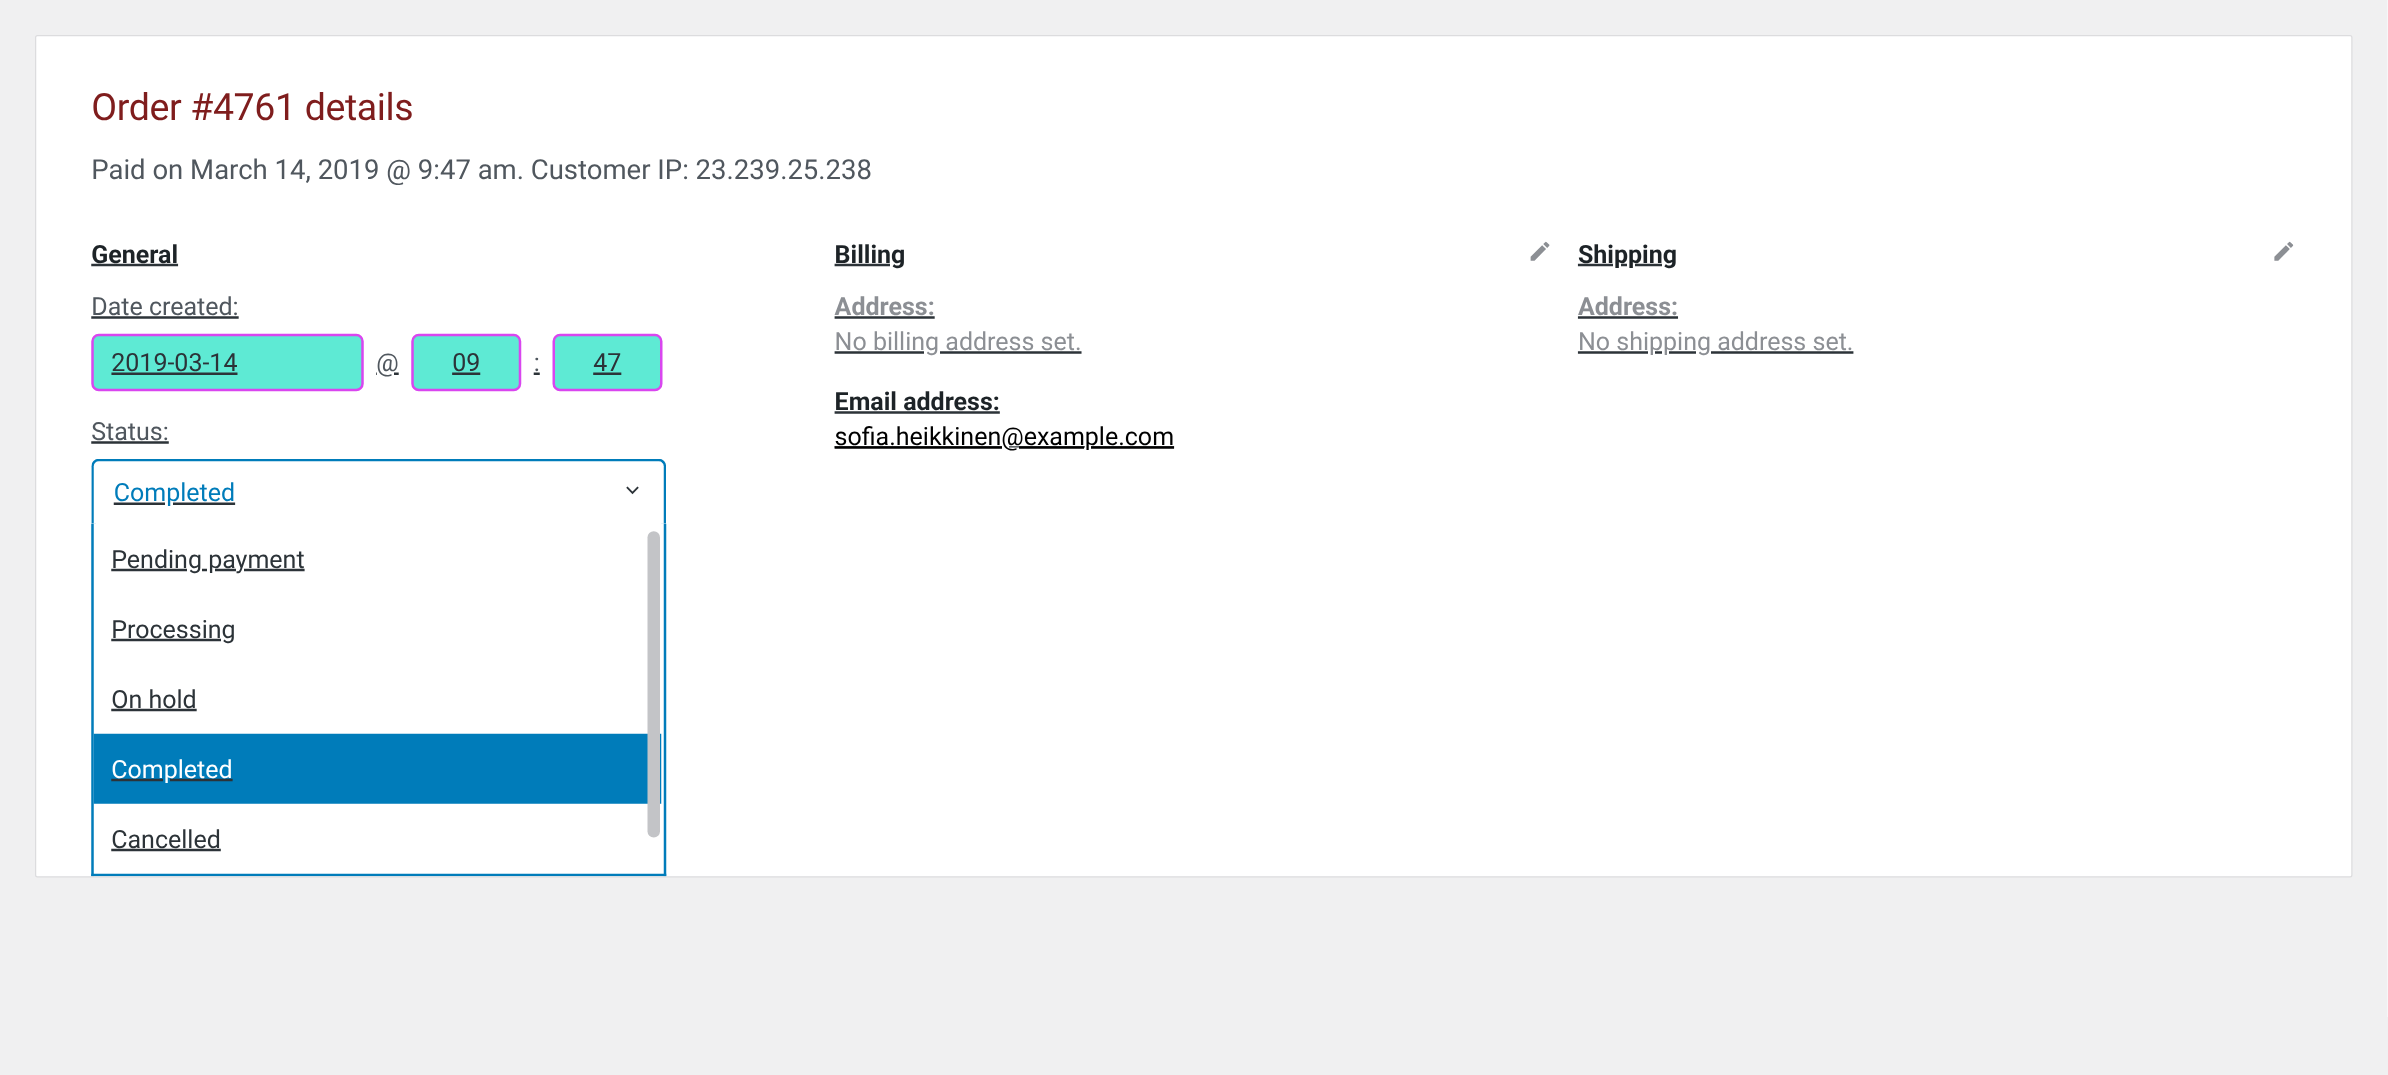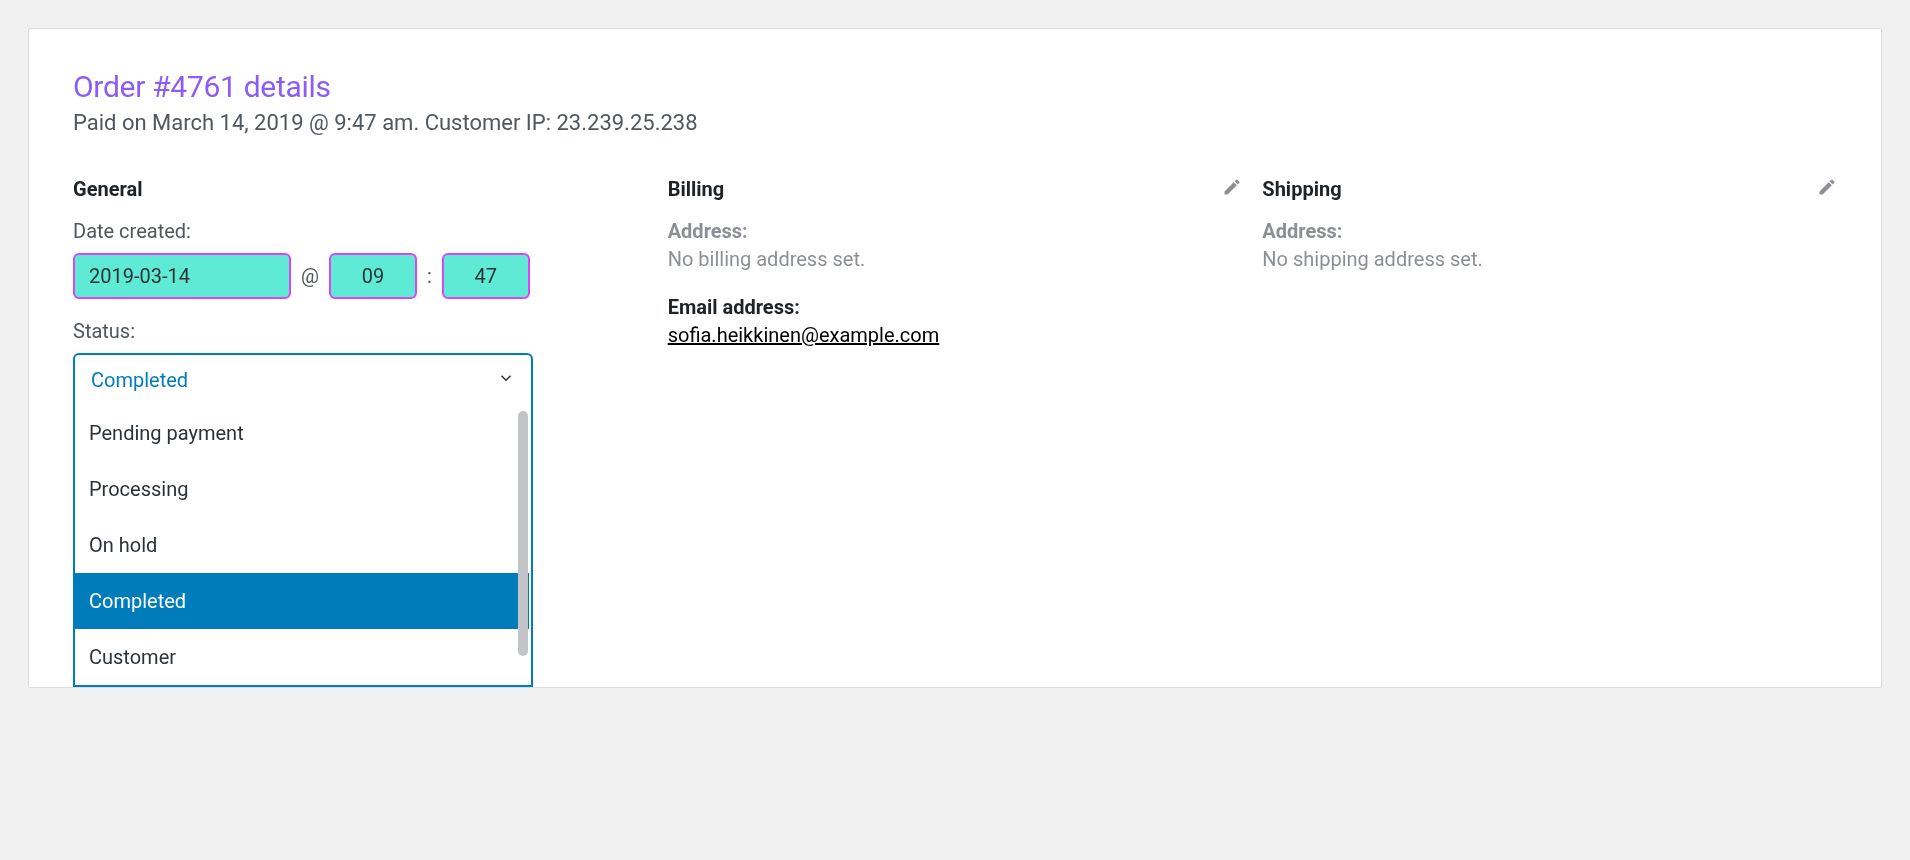--- a/index.html
+++ b/index.html
@@ -14,33 +14,34 @@
     border: 1px solid #dcdcde;
     border-radius: 2px;
     padding: 40px 44px 0 44px;
     min-height: 630px;
     overflow: hidden;
     position: relative;
   }
   .order-title {
     font-size: 30px;
     font-weight: 400;
-    color: #8b5cf6;
+    color: #7f1d1d;
     letter-spacing: -0.3px;
-    margin-bottom: 6px;
+    margin-bottom: 20px;
   }
   .order-subtitle {
     font-size: 22px;
     font-weight: 400;
     color: #50575e;
     margin-bottom: 42px;
   }
   .columns {
     display: flex;
     gap: 20px;
+    text-decoration: underline;
   }
   .col {
     flex: 1;
     position: relative;
     min-width: 0;
   }
   .col-heading {
     font-size: 20px;
     font-weight: 700;
     color: #1d2327;
@@ -187,21 +188,21 @@
             <svg width="18" height="18" viewBox="0 0 24 24" fill="none" stroke="currentColor" stroke-width="2">
                 <polyline points="6 9 12 15 18 9"></polyline>
               </svg>
           </span>
         </div>
         <div class="status-dropdown">
           <div class="status-option">Pending payment</div>
           <div class="status-option">Processing</div>
           <div class="status-option">On hold</div>
           <div class="status-option selected">Completed</div>
-          <div class="status-option">Customer</div>
+          <div class="status-option">Cancelled</div>
           <div class="status-scrollbar"></div>
         </div>
       </div>
     </div>
 
     <div class="col">
       <span class="edit-icon">
         <svg width="20" height="20" viewBox="0 0 24 24" fill="currentColor">
             <path d="M3 17.25V21h3.75L17.81 9.94l-3.75-3.75L3 17.25zM20.71 7.04a1 1 0 0 0 0-1.41l-2.34-2.34a1 1 0 0 0-1.41 0l-1.83 1.83 3.75 3.75 1.83-1.83z"></path>
           </svg>

